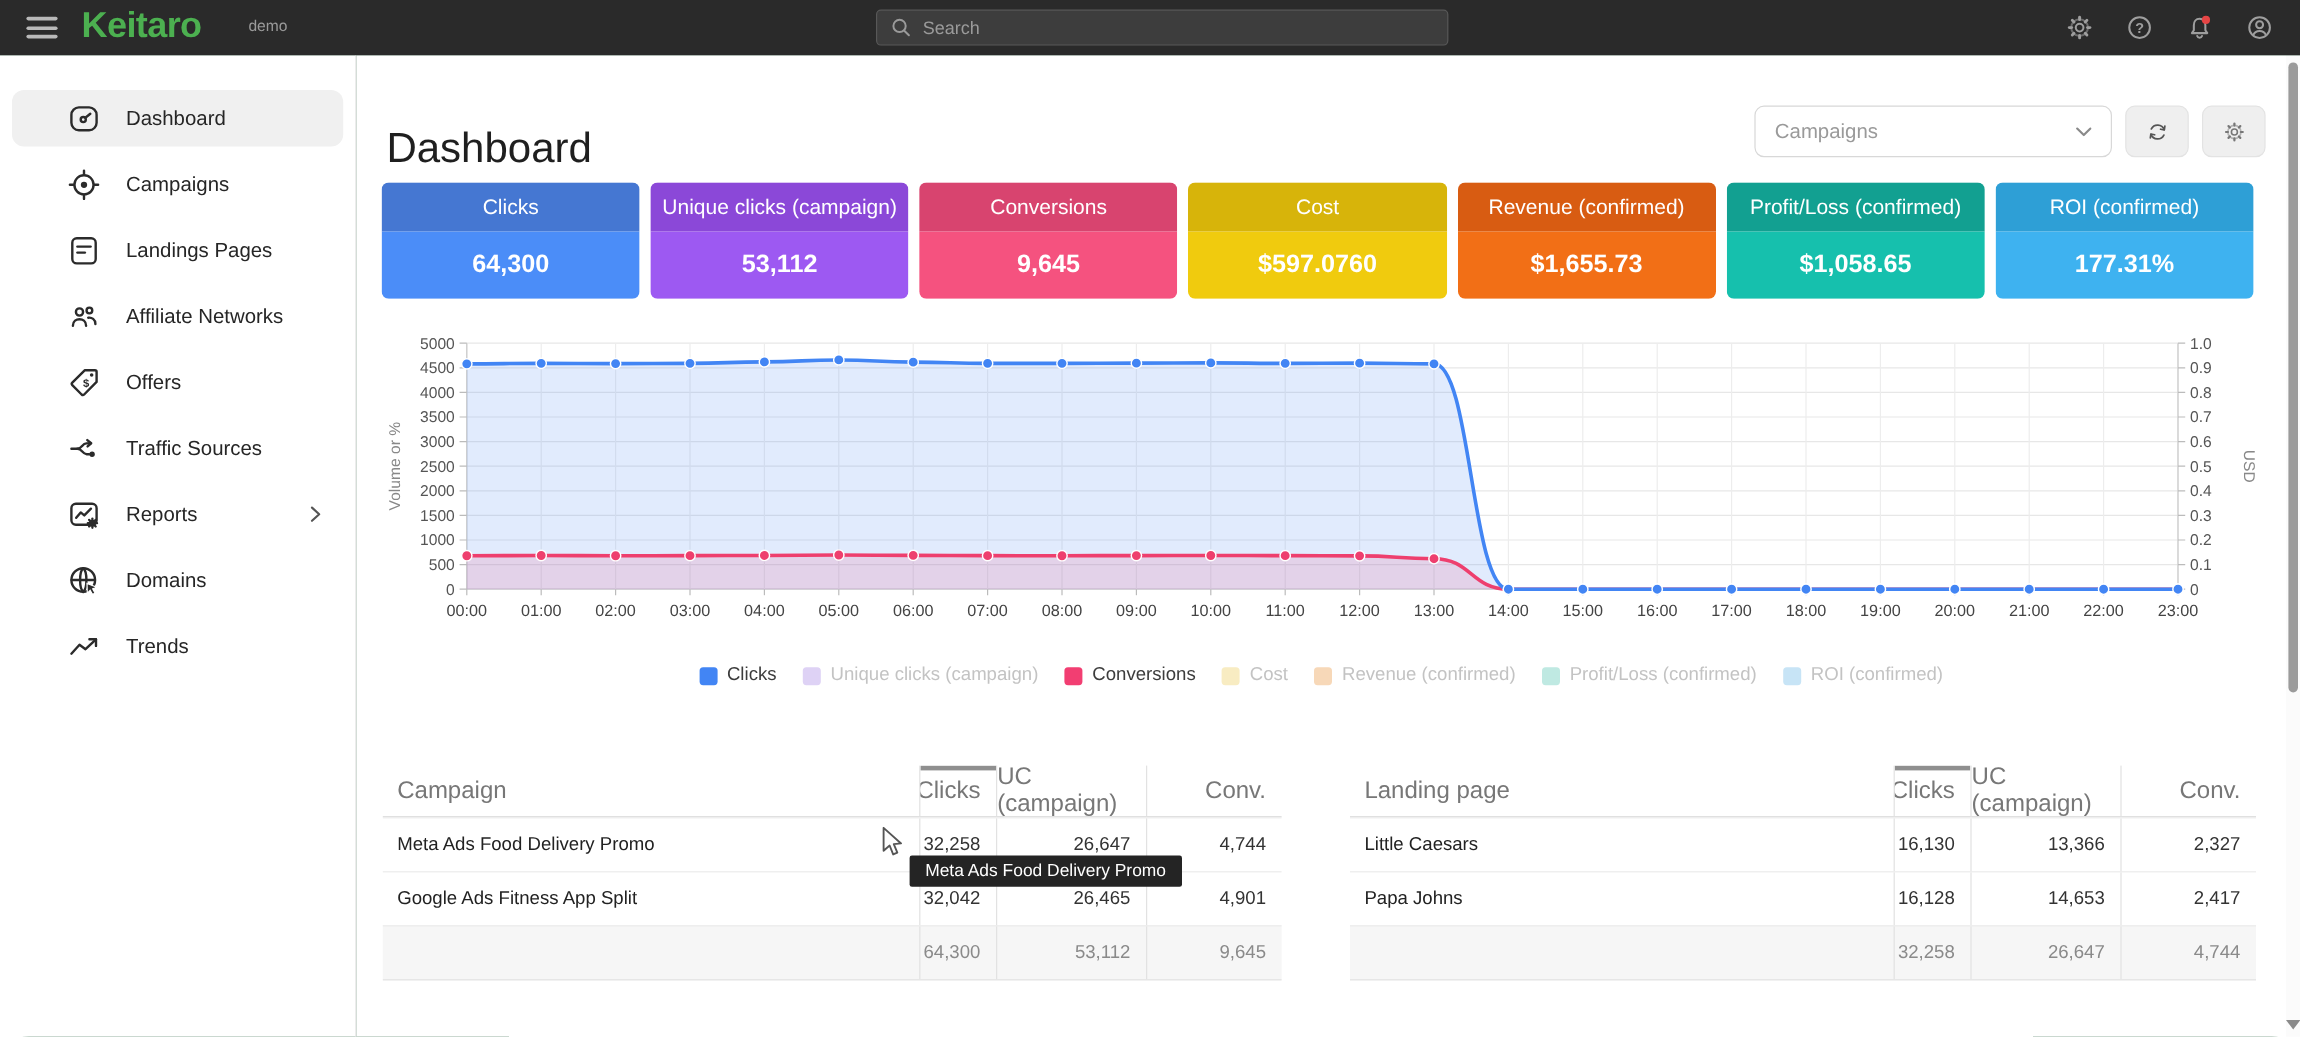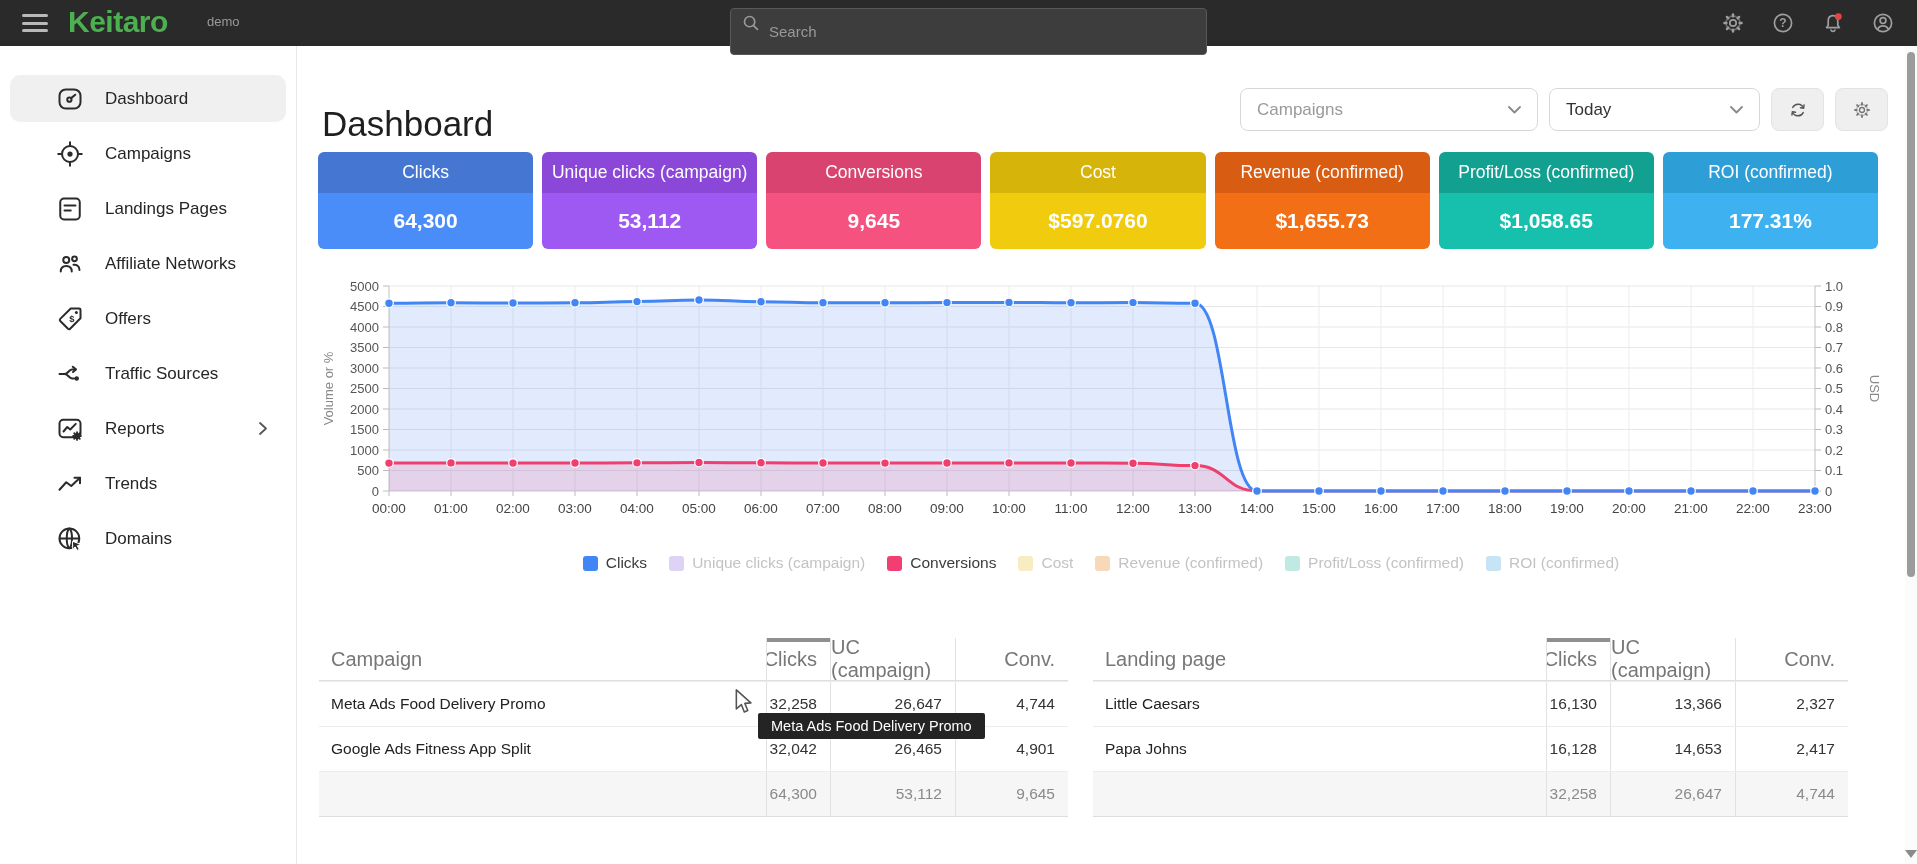--- a/index.html
+++ b/index.html
@@ -6,21 +6,21 @@
   html,body { width:1917px; height:864px; overflow:hidden; background:#fff;
     font-family:"Liberation Sans", sans-serif; }
   .page { position:relative; width:1917px; height:864px; background:#14532d;border-radius:24px; }
 
   
   .topbar { position:absolute; left:0; top:0; width:1917px; height:46px; background:#2a2a2a; z-index:30; }
   .hamburger { position:absolute; left:22px; top:14px; width:26px; height:18px; cursor:pointer; }
   .hamburger span { display:block; height:3px; background:#b9b9b9; border-radius:2px; margin-bottom:4.5px; }
   .logo { position:absolute; left:68px; top:5px; font-size:30px; font-weight:bold; letter-spacing:-0.5px; }
   .logo-suffix { position:absolute; left:207px; top:14px; font-size:13px; color:#9a9a9a; }
-  .searchwrap { position:absolute; left:730px; top:8px; width:477px; height:47px; }
+  .searchwrap { position:absolute; left:730px; top:8px; width:477px; height:30px; }
   .searchwrap input { width:100%; height:100%; background:#3d3d3d; border:1px solid #585858; border-radius:4px;
      color:#cfcfcf; font-size:15px; padding:0 10px 0 38px; outline:none; font-family:"Liberation Sans",sans-serif; }
   .searchwrap input::placeholder { color:#9a9a9a; }
   .searchwrap svg { position:absolute; left:10px; top:4px; }
   .tb-icons { position:absolute; right:22px; top:11px; display:flex; gap:26px; }
   .tb-icon { width:24px; height:24px; cursor:pointer; position:relative; }
 
   
   .sidebar { position:absolute; left:0; top:46px; width:297px; height:818px; background:#fff;
      border-right:1px solid #e8e8e8; z-index:10; }
@@ -210,48 +210,42 @@
             <line x1="15.4" y1="19.8" x2="19.8" y2="15.4"></line>
           </g>
         </svg>
         <span class="s-label">Reports</span>
         <svg class="s-chevron" width="10" height="15" viewBox="0 0 10 15">
           <polyline points="2,2 8,7.5 2,13" fill="none" stroke="#555" stroke-width="1.8" stroke-linecap="round" stroke-linejoin="round"></polyline>
         </svg>
       </div>
       <div class="side-item">
         <svg class="s-icon" viewBox="0 0 24 24">
-          <polyline points="3.6,16.6 9,10.6 13,13.6 20,7" fill="none" stroke="#2b2b2b" stroke-width="1.6" stroke-linecap="round" stroke-linejoin="round"></polyline>
-          <polyline points="15.6,7 20,7 20,11.4" fill="none" stroke="#2b2b2b" stroke-width="1.6" stroke-linecap="round" stroke-linejoin="round"></polyline>
-        </svg>
-        <span class="s-label">Trends</span>
-      </div>
-      <div class="side-item">
-        <svg class="s-icon" viewBox="0 0 24 24">
           <circle cx="11.5" cy="11.5" r="7.9" fill="none" stroke="#2b2b2b" stroke-width="1.6" stroke-linecap="round" stroke-linejoin="round"></circle>
           <line x1="3.8" y1="11.5" x2="19.2" y2="11.5" fill="none" stroke="#2b2b2b" stroke-width="1.6" stroke-linecap="round" stroke-linejoin="round"></line>
           <path d="M11.5 3.6 C8.7 5.8 8.7 17.2 11.5 19.4 M11.5 3.6 C14.3 5.8 14.3 17.2 11.5 19.4" fill="none" stroke="#2b2b2b" stroke-width="1.6" stroke-linecap="round" stroke-linejoin="round"></path>
           <path d="M14 13.8 L20.6 16.3 L17.8 17.4 L19.4 20.2 L17.7 21.2 L16.1 18.3 L14.2 20.4 Z" fill="#2b2b2b" stroke="#fff" stroke-width="0.8"></path>
         </svg>
         <span class="s-label">Domains</span>
       </div>
+      <div class="side-item">
+        <svg class="s-icon" viewBox="0 0 24 24">
+          <polyline points="3.6,16.6 9,10.6 13,13.6 20,7" fill="none" stroke="#2b2b2b" stroke-width="1.6" stroke-linecap="round" stroke-linejoin="round"></polyline>
+          <polyline points="15.6,7 20,7 20,11.4" fill="none" stroke="#2b2b2b" stroke-width="1.6" stroke-linecap="round" stroke-linejoin="round"></polyline>
+        </svg>
+        <span class="s-label">Trends</span>
+      </div>
     </div>
 
   <div class="content">
     <div class="page-title">Dashboard</div>
 
     <div class="filters">
       <div class="select-box sel-campaigns">
         <span class="sel-label">Campaigns</span>
-        <svg width="13" height="8" viewBox="0 0 13 8">
-          <polyline points="1,1 6.5,6.5 12,1" fill="none" stroke="#8a8a8a" stroke-width="1.8" stroke-linecap="round" stroke-linejoin="round"></polyline>
-        </svg>
-      </div>
-      <div class="select-box sel-today">
-        <span class="sel-label">Today</span>
         <svg width="13" height="8" viewBox="0 0 13 8">
           <polyline points="1,1 6.5,6.5 12,1" fill="none" stroke="#8a8a8a" stroke-width="1.8" stroke-linecap="round" stroke-linejoin="round"></polyline>
         </svg>
       </div>
       <div class="icon-btn">
         <svg width="22" height="22" viewBox="0 0 24 24">
           <path d="M6.3 9.2 A6.4 6.4 0 0 1 18 9.8" fill="none" stroke="#555" stroke-width="1.6" stroke-linecap="round"></path>
           <path d="M17.7 14.8 A6.4 6.4 0 0 1 6 14.2" fill="none" stroke="#555" stroke-width="1.6" stroke-linecap="round"></path>
           <polyline points="18.6,6.6 18.1,10.1 14.7,9.5" fill="none" stroke="#555" stroke-width="1.6" stroke-linecap="round" stroke-linejoin="round"></polyline>
           <polyline points="5.4,17.4 5.9,13.9 9.3,14.5" fill="none" stroke="#555" stroke-width="1.6" stroke-linecap="round" stroke-linejoin="round"></polyline>
@@ -544,21 +538,21 @@
             <div class="cell c-num" style="width:113px">4,901</div>
           </div>
         </div>
         <div class="trow tfoot">
           <div class="cell c-name"></div>
           <div class="cell c-num" style="width:64px">64,300</div>
           <div class="cell c-num" style="width:125px">53,112</div>
           <div class="cell c-num" style="width:113px">9,645</div>
         </div>
       </div>
-    <div class="dtable" id="table-landings" style="left:796px; width:755px;">
+    <div class="dtable" id="table-landings" style="left:828px; width:755px;">
         <div class="trow thead">
           <div class="cell c-name">Landing page</div>
           <div class="cell c-num sorted" style="width:64px">Clicks</div>
           <div class="cell c-num" style="width:125px">UC (campaign)</div>
           <div class="cell c-num" style="width:113px">Conv.</div>
         </div>
         <div class="tbody">
           <div class="trow">
             <div class="cell c-name">Little Caesars</div>
             <div class="cell c-num" style="width:64px">16,130</div>

